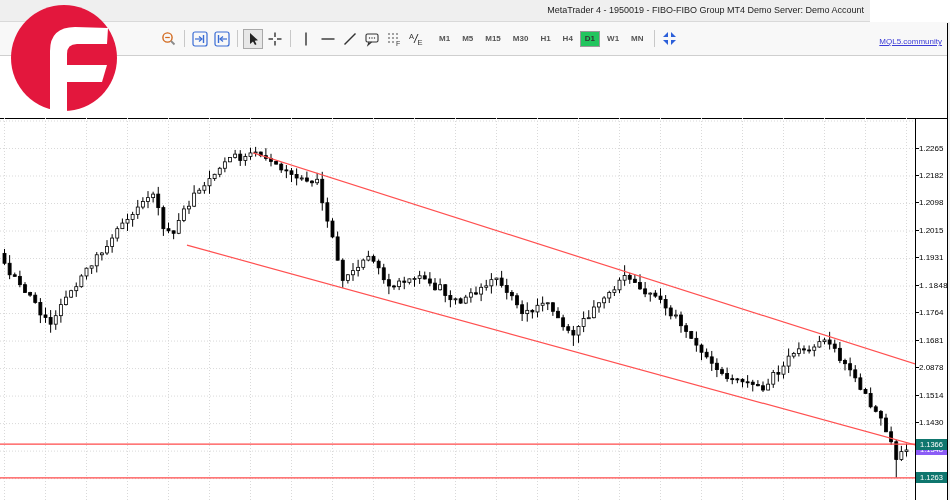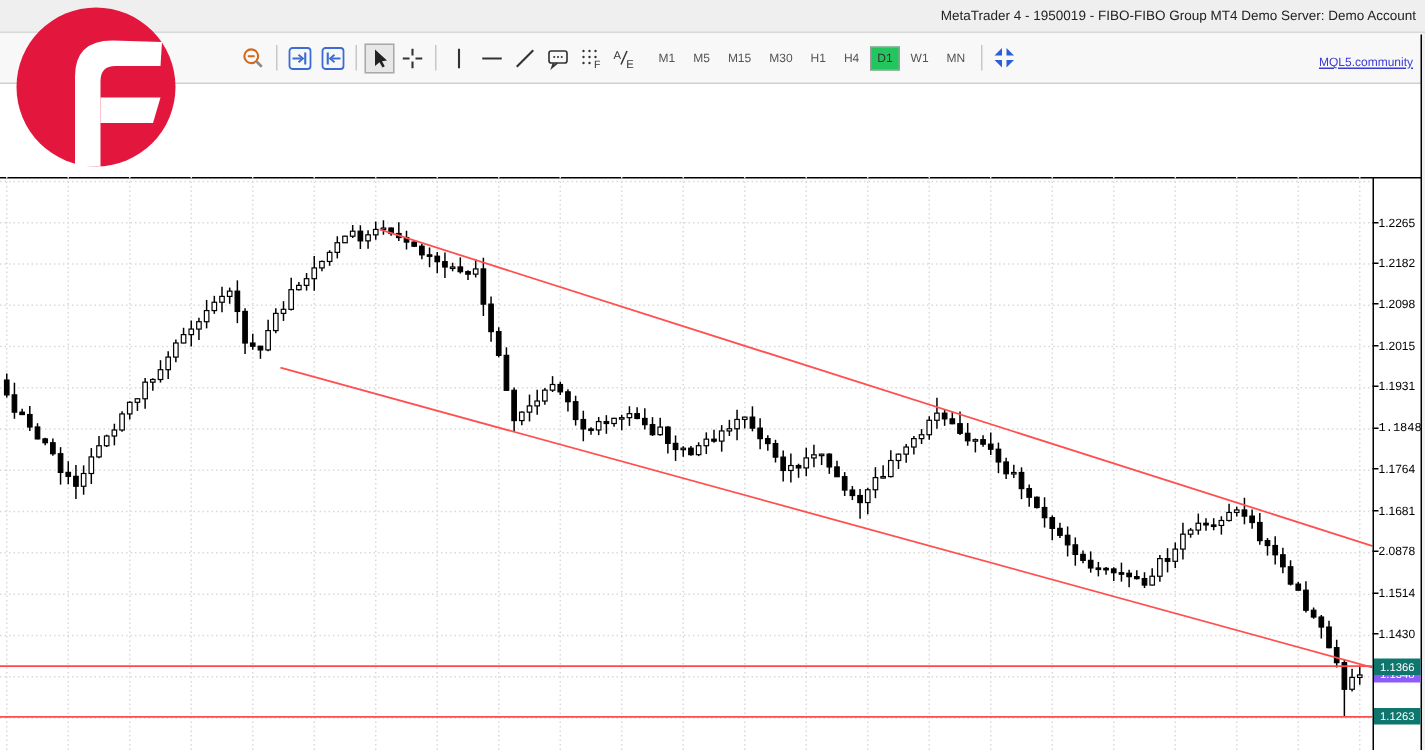--- a/index.html
+++ b/index.html
@@ -1,28 +1,28 @@
 <!DOCTYPE html>
 <html><head>
 <meta charset="utf-8">
 <style>
   html,body{margin:0;padding:0;}
   body{width:950px;height:500px;position:relative;overflow:hidden;background:#fff;
        font-family:"Liberation Sans",sans-serif;-webkit-font-smoothing:none;}
-  .titlebar{position:absolute;left:0;top:0;width:950px;height:22px;background:#efefef;
+  .titlebar{position:absolute;left:0;top:0;width:870px;height:22px;background:#efefef;
             border-bottom:1px solid #d9d9d9;box-sizing:border-box;}
   .title-text{position:absolute;right:6px;top:5px;font-size:9px;color:#222;white-space:nowrap;}
   .toolbar{position:absolute;left:0;top:22px;width:950px;height:34px;background:#f8f8f8;
            border-bottom:1px solid #cfcfcf;box-sizing:border-box;display:flex;align-items:center;
            padding-left:158px;}
   .tbtn{width:20px;height:20px;display:flex;align-items:center;justify-content:center;
         margin:0 1px;border:1px solid transparent;box-sizing:border-box;}
   .tbtn.pressed{background:#e7e7e7;border:1px solid #a9a9a9;}
   .tsep{width:1px;height:17px;background:#c8c8c8;margin:0 4px;}
-  .tf-group{display:flex;align-items:flex-start;margin-left:6px;}
+  .tf-group{display:flex;align-items:flex-start;margin-left:6px;font-weight:bold;}
   .tf-btn{font-size:8px;color:#555;padding:3px 4px;margin:0 1px;border:1px solid transparent;
           box-sizing:border-box;line-height:1;}
   .tf-btn.active{background:#22c55e;border:1px solid #9a9a9a;color:#333;}
   .mql-link{position:absolute;right:8px;top:37px;font-size:8px;color:#3b3bd6;
             text-decoration:underline;}
   .chart-area{position:absolute;left:0;top:56px;width:800px;height:444px;background:#fff;}
   .frame-top{position:absolute;left:0;top:62px;width:948px;height:1px;background:#000;}
   .frame-plot-right{position:absolute;left:915px;top:62px;width:1px;height:412px;background:#000;}
   .frame-win-right{position:absolute;left:947px;top:23px;width:1px;height:477px;background:#000;}
   .right-margin{position:absolute;left:948px;top:22px;width:2px;height:478px;background:#f0f0f0;}

